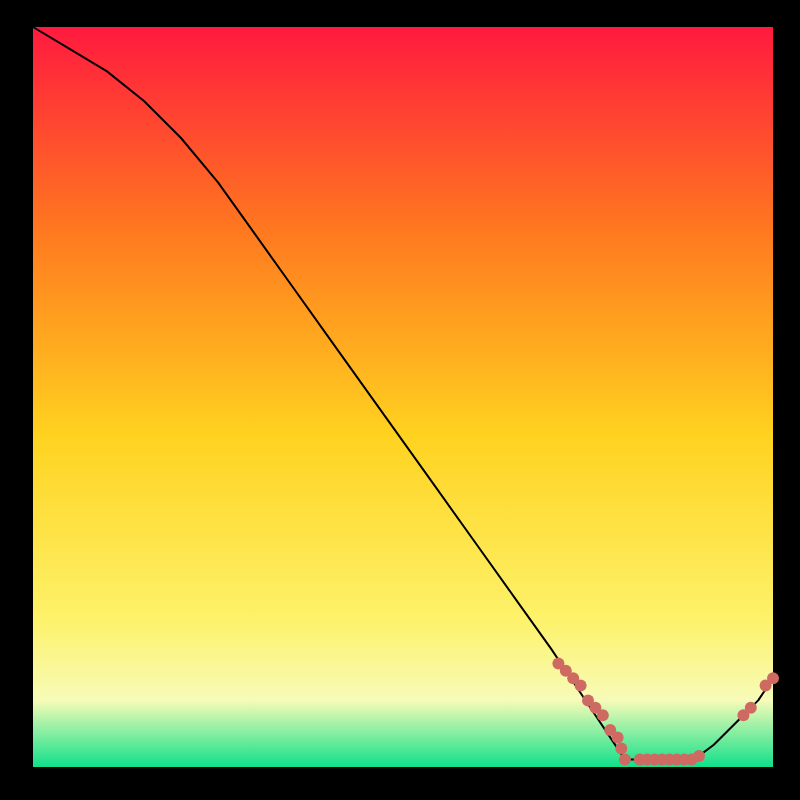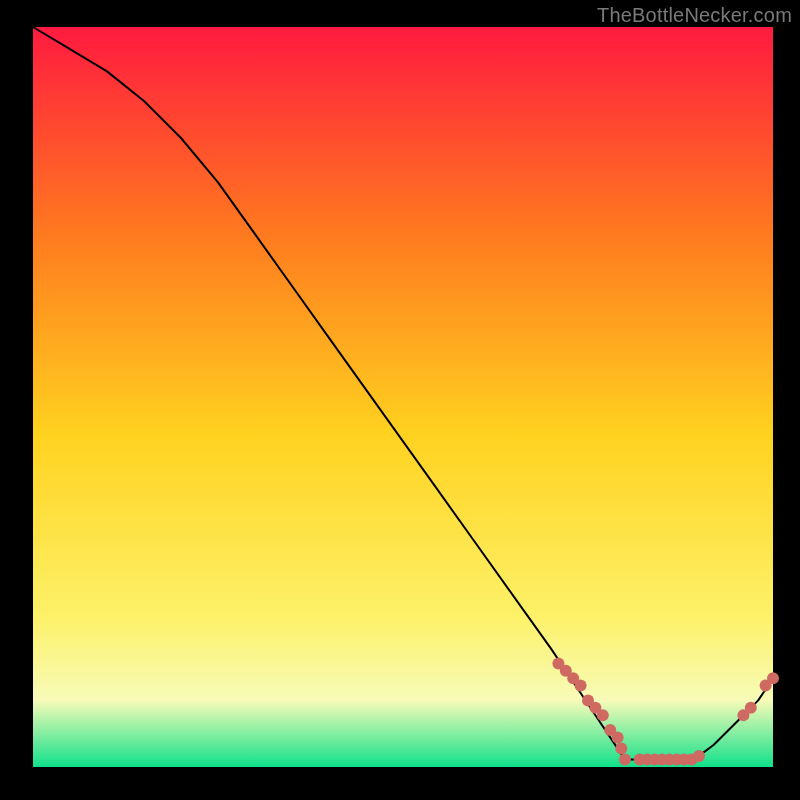--- a/index.html
+++ b/index.html
@@ -37,21 +37,20 @@
     width: 740px;
     height: 740px;
     z-index: 0;
   }
 </style>
 </head>
 <body>
 
 <div class="chart-wrap">
 
-  <div class="source-label">TheBottleNecker.com</div>
 
   <svg class="plot-bg" viewBox="0 0 740 740" preserveAspectRatio="none">
     <defs>
       <linearGradient id="bgGrad" x1="0" y1="0" x2="0" y2="1">
         <stop id="g0" offset="0%" stop-color="#ff1a3f"></stop>
         <stop id="g1" offset="28%" stop-color="#ff7a1f"></stop>
         <stop id="g2" offset="55%" stop-color="#ffd21f"></stop>
         <stop id="g3" offset="80%" stop-color="#fdf26a"></stop>
         <stop id="g4" offset="91%" stop-color="#f7fbb8"></stop>
         <stop id="g5" offset="100%" stop-color="#10e08a"></stop>

